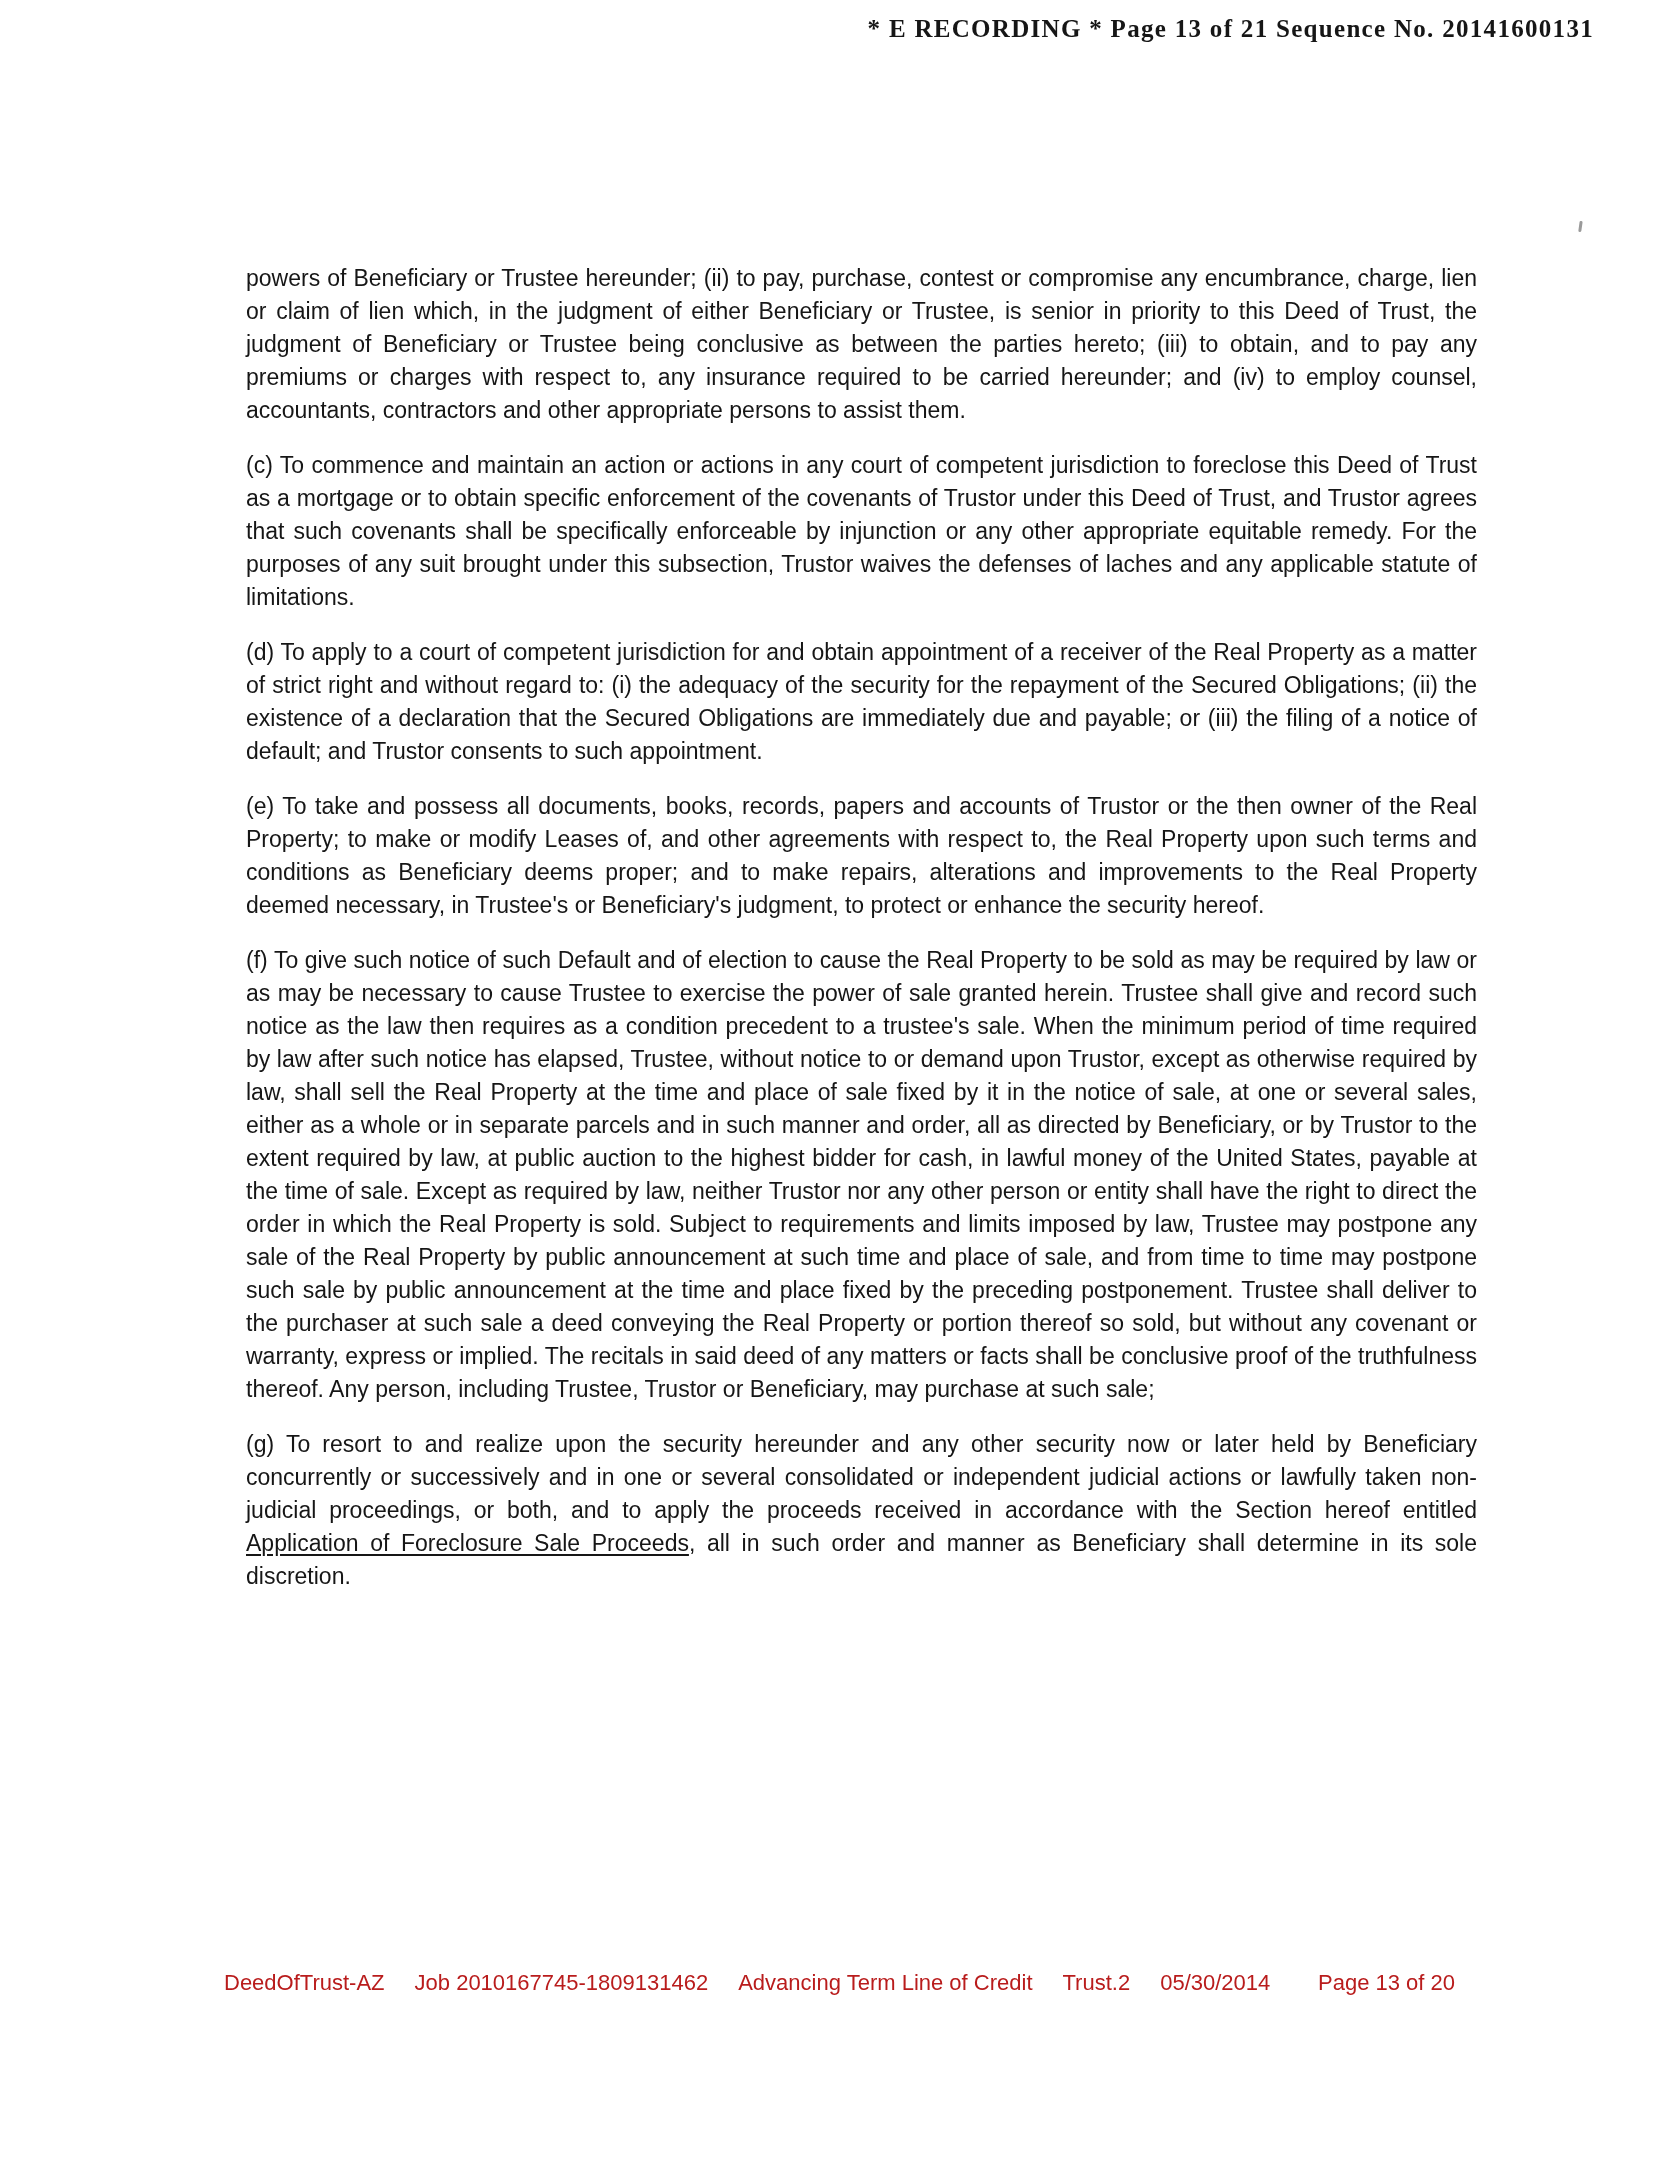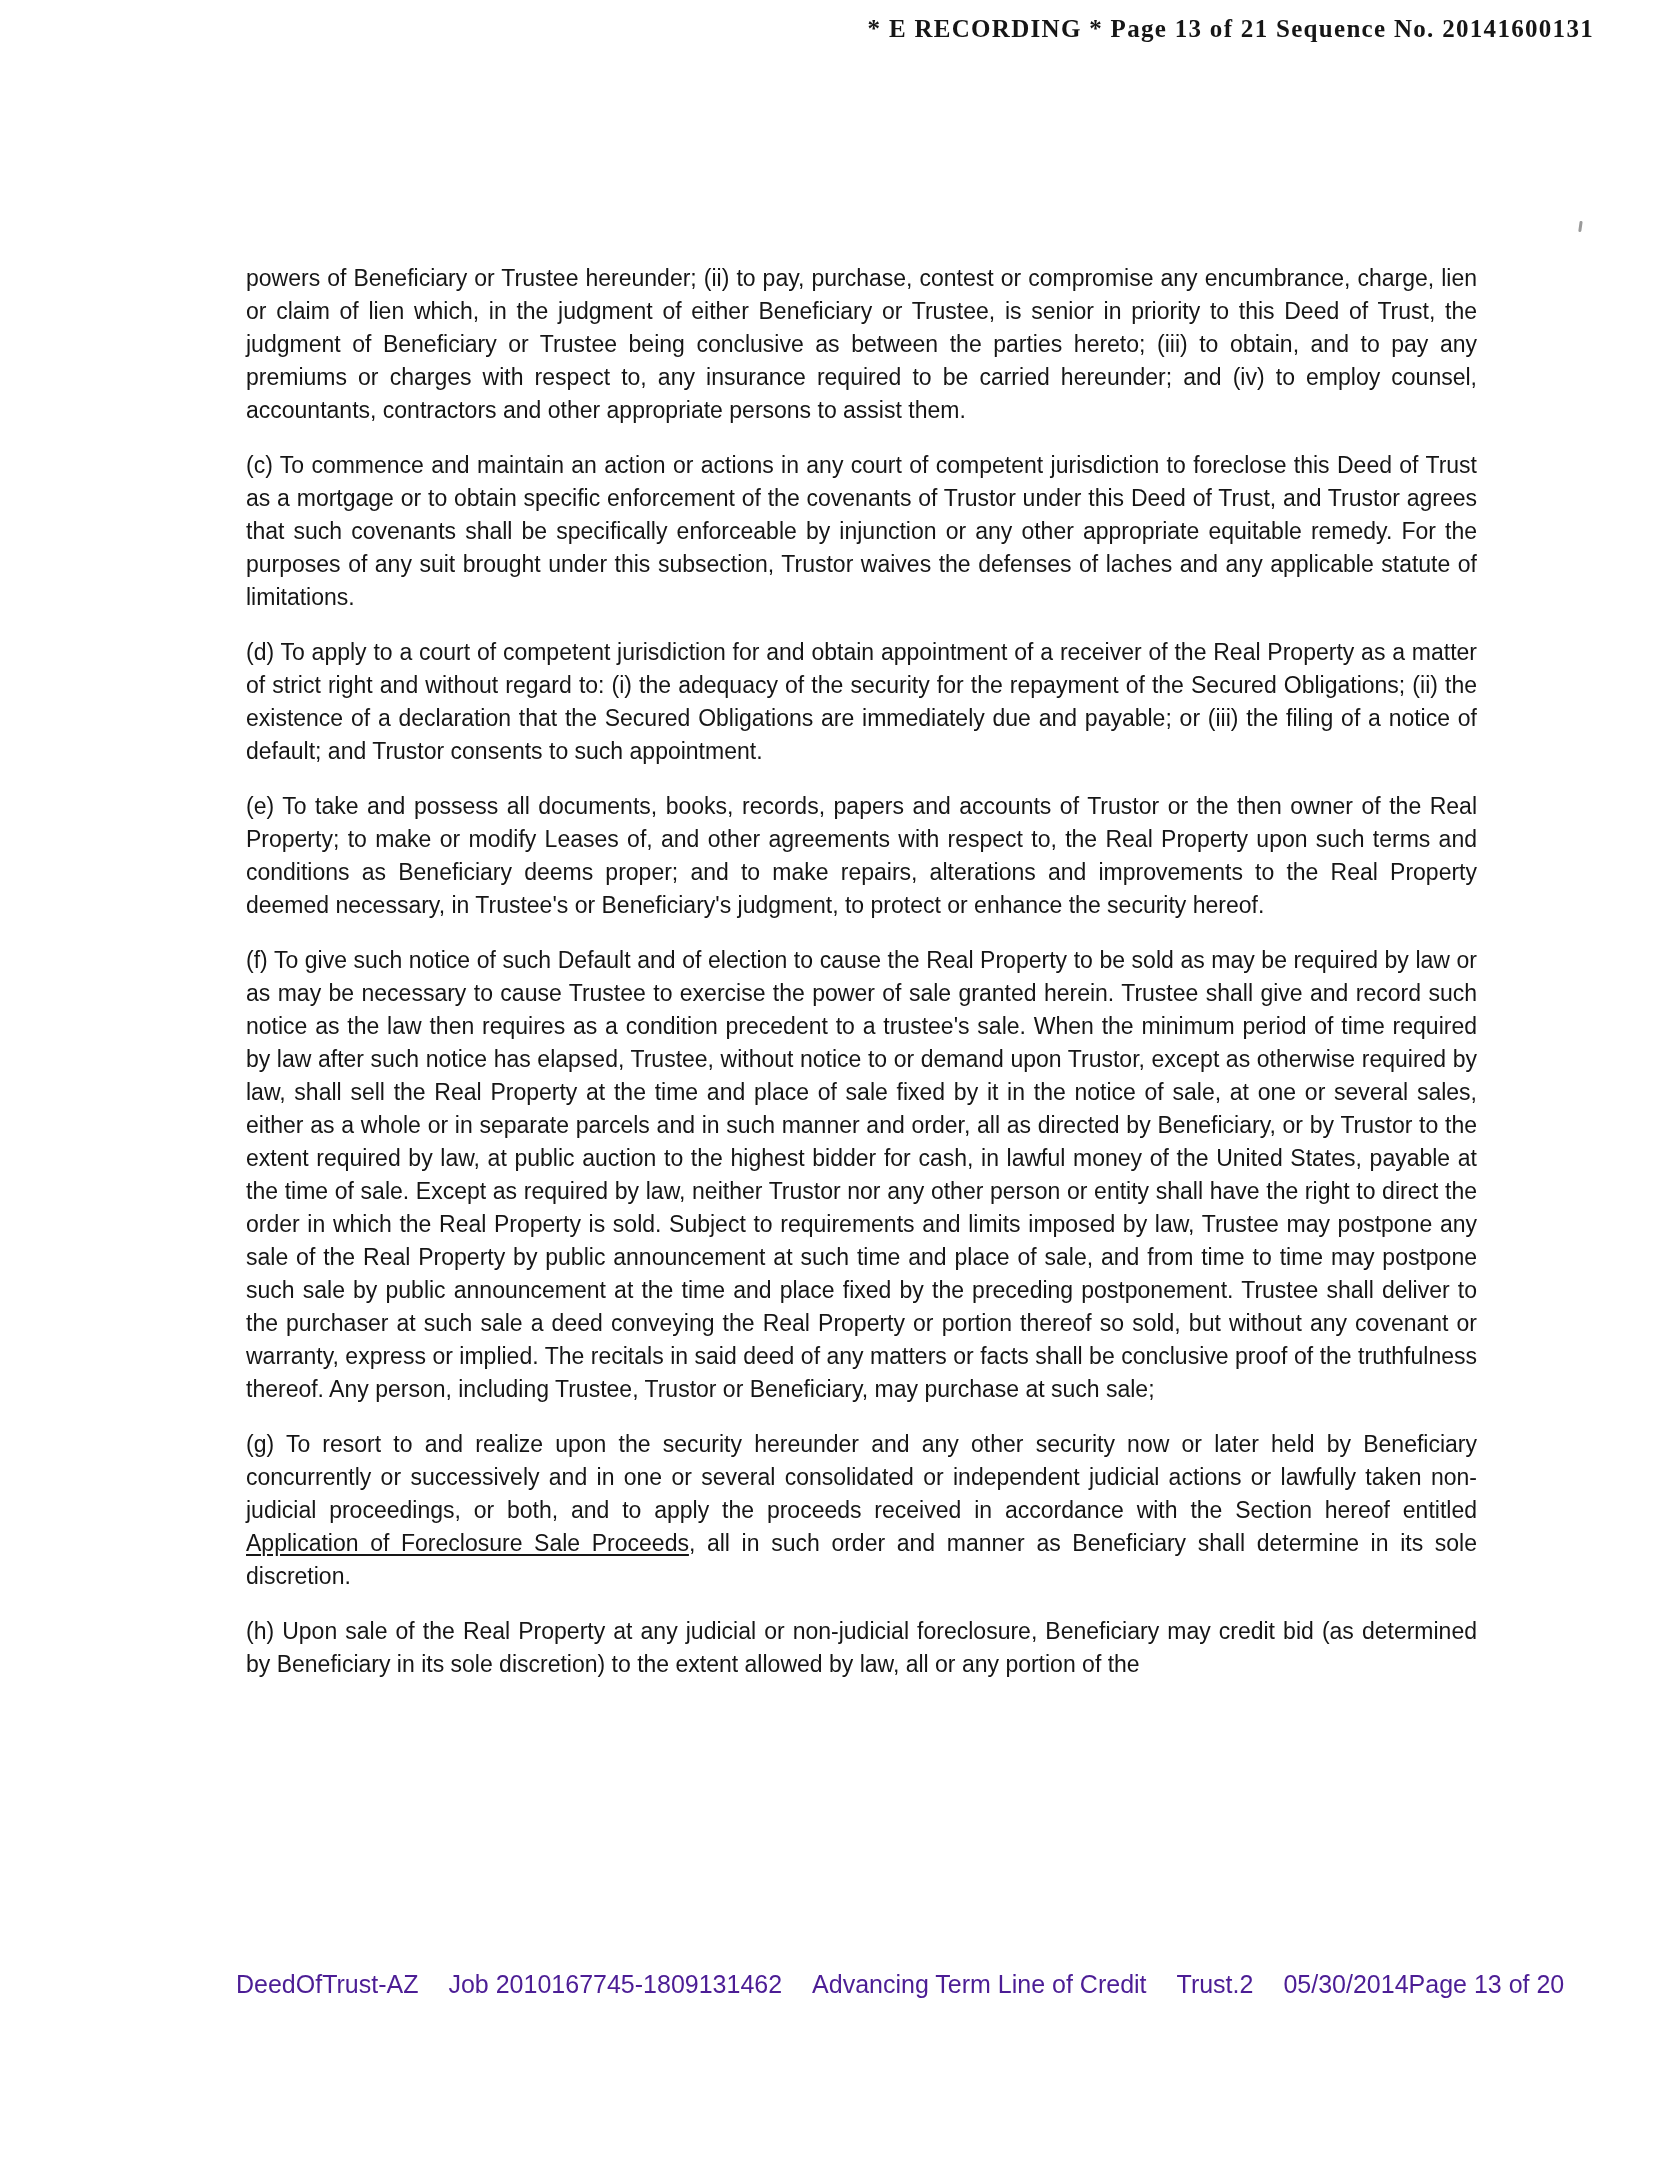--- a/index.html
+++ b/index.html
@@ -51,28 +51,28 @@
   }
   .para:last-child {
     margin-bottom: 0;
   }
   .xref-underline {
     text-decoration: underline;
     text-underline-offset: 3.3px;
   }
   .page-footer {
     position: absolute;
-    left: 236px;
+    left: 224px;
     top: 1970px;
     width: 1231px;
     display: flex;
     justify-content: space-between;
     align-items: baseline;
-    font-size: 25px;
-    color: #4c1d95;
+    font-size: 22px;
+    color: #b91c1c;
     white-space: nowrap;
   }
   .footer-left {
     display: flex;
     gap: 30px;
     align-items: baseline;
   }
 </style>
 </head>
 <body>
@@ -88,21 +88,20 @@
   <p class="para">(c) To commence and maintain an action or actions in any court of competent jurisdiction to foreclose this Deed of Trust as a mortgage or to obtain specific enforcement of the covenants of Trustor under this Deed of Trust, and Trustor agrees that such covenants shall be specifically enforceable by injunction or any other appropriate equitable remedy. For the purposes of any suit brought under this subsection, Trustor waives the defenses of laches and any applicable statute of limitations.</p>
 
   <p class="para">(d) To apply to a court of competent jurisdiction for and obtain appointment of a receiver of the Real Property as a matter of strict right and without regard to: (i) the adequacy of the security for the repayment of the Secured Obligations; (ii) the existence of a declaration that the Secured Obligations are immediately due and payable; or (iii) the filing of a notice of default; and Trustor consents to such appointment.</p>
 
   <p class="para">(e) To take and possess all documents, books, records, papers and accounts of Trustor or the then owner of the Real Property; to make or modify Leases of, and other agreements with respect to, the Real Property upon such terms and conditions as Beneficiary deems proper; and to make repairs, alterations and improvements to the Real Property deemed necessary, in Trustee's or Beneficiary's judgment, to protect or enhance the security hereof.</p>
 
   <p class="para">(f) To give such notice of such Default and of election to cause the Real Property to be sold as may be required by law or as may be necessary to cause Trustee to exercise the power of sale granted herein. Trustee shall give and record such notice as the law then requires as a condition precedent to a trustee's sale. When the minimum period of time required by law after such notice has elapsed, Trustee, without notice to or demand upon Trustor, except as otherwise required by law, shall sell the Real Property at the time and place of sale fixed by it in the notice of sale, at one or several sales, either as a whole or in separate parcels and in such manner and order, all as directed by Beneficiary, or by Trustor to the extent required by law, at public auction to the highest bidder for cash, in lawful money of the United States, payable at the time of sale. Except as required by law, neither Trustor nor any other person or entity shall have the right to direct the order in which the Real Property is sold. Subject to requirements and limits imposed by law, Trustee may postpone any sale of the Real Property by public announcement at such time and place of sale, and from time to time may postpone such sale by public announcement at the time and place fixed by the preceding postponement. Trustee shall deliver to the purchaser at such sale a deed conveying the Real Property or portion thereof so sold, but without any covenant or warranty, express or implied. The recitals in said deed of any matters or facts shall be conclusive proof of the truthfulness thereof. Any person, including Trustee, Trustor or Beneficiary, may purchase at such sale;</p>
 
   <p class="para"><span>(g) To resort to and realize upon the security hereunder and any other security now or later held by Beneficiary concurrently or successively and in one or several consolidated or independent judicial actions or lawfully taken non-judicial proceedings, or both, and to apply the proceeds received in accordance with the Section hereof entitled </span><span class="xref-underline">Application of Foreclosure Sale Proceeds</span><span>, all in such order and manner as Beneficiary shall determine in its sole discretion.</span></p>
 
-  <p class="para">(h) Upon sale of the Real Property at any judicial or non-judicial foreclosure, Beneficiary may credit bid (as determined by Beneficiary in its sole discretion) to the extent allowed by law, all or any portion of the</p>
 
 </div>
 
 <div class="page-footer">
   <div class="footer-left">
     <span>DeedOfTrust-AZ</span>
     <span>Job 2010167745-1809131462</span>
     <span>Advancing Term Line of Credit</span>
     <span>Trust.2</span>
     <span>05/30/2014</span>

